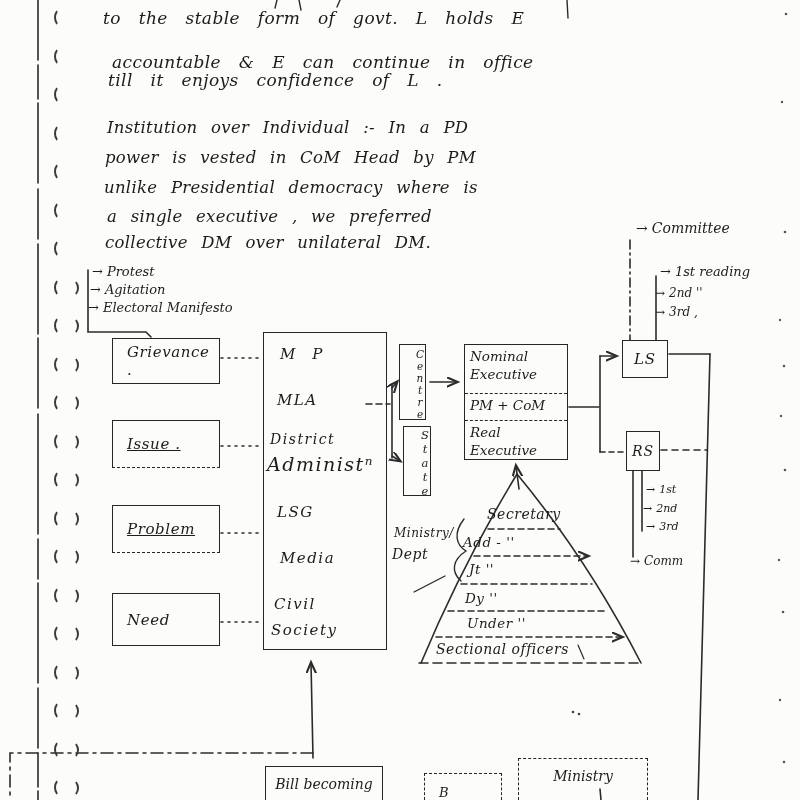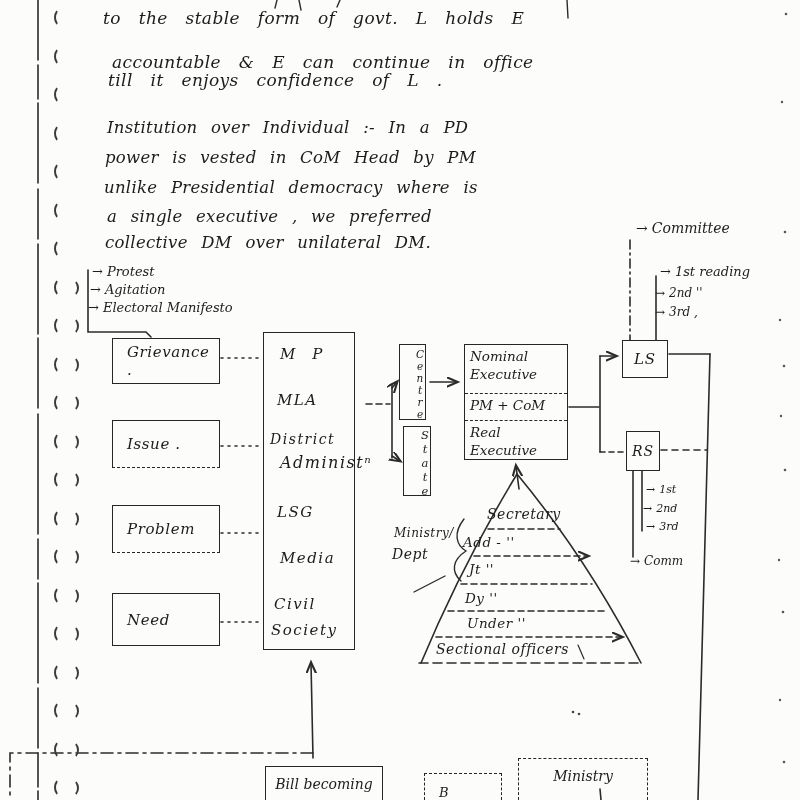--- a/index.html
+++ b/index.html
@@ -5,21 +5,21 @@
   html,body{margin:0;padding:0;background:#e8e8e8;}
   .page{position:relative;width:800px;height:800px;background:#fcfcfa;overflow:hidden;
         font-family:"DejaVu Serif",serif;font-style:italic;color:#1c1c1c;}
   .hl{position:absolute;white-space:nowrap;}
   .p1 .hl{font-size:17px;word-spacing:12px;letter-spacing:.4px;}
   .p2 .hl{font-size:16.5px;word-spacing:8px;letter-spacing:.3px;}
   .bx{position:absolute;border:1.6px solid #262626;background:transparent;box-sizing:border-box;}
   .bx.dash{border-style:dashed;}
   .bx.cut{border-bottom:none;}
   .stage{display:flex;align-items:center;padding-left:14px;font-size:15px;letter-spacing:.6px;}
-  .stage.db{border-bottom-style:dashed;}
+  .stage.db{border-bottom-style:dashed;text-decoration:underline;}
   .actor{position:absolute;font-size:15px;letter-spacing:1.5px;white-space:nowrap;}
   .vword{display:flex;justify-content:center;writing-mode:vertical-rl;text-orientation:upright;
          font-size:10.5px;letter-spacing:0;line-height:1;padding-top:3px;box-sizing:border-box;}
   .exsec{box-sizing:border-box;padding:2px 5px;font-size:13.5px;line-height:1.35;}
   .exsec.dv{border-top:1.5px dashed #262626;}
   .house{display:flex;align-items:center;justify-content:center;font-size:15px;letter-spacing:1px;}
   .ai{position:absolute;white-space:nowrap;}
   .ai .ar{margin-right:4px;}
   .pyl{position:absolute;white-space:nowrap;font-size:13.5px;letter-spacing:.5px;}
   .coil{position:absolute;left:54px;width:11px;height:15px;border:2px solid transparent;
@@ -206,25 +206,25 @@
   <div class="bx stage db" style="left:112px;top:420px;width:108px;height:48px">
       <span>Issue .</span>
     </div>
   <div class="bx stage db" style="left:112px;top:505px;width:108px;height:48px">
       <span>Problem</span>
     </div>
   <div class="bx stage" style="left:112px;top:593px;width:108px;height:53px">
       <span>Need</span>
     </div>
 
-  <div class="bx" style="left:263px;top:332px;width:92px;height:318px">
+  <div class="bx" style="left:263px;top:332px;width:124px;height:318px">
     <div class="actor" style="left:16px;top:12px;letter-spacing:6px">M P</div>
     <div class="actor" style="left:13px;top:58px">MLA</div>
     <div class="actor" style="left:6px;top:98px;font-size:14px">District</div>
-    <div class="actor" style="left:16px;top:120px;font-size:16px">Administⁿ</div>
+    <div class="actor" style="left:3px;top:120px;font-size:19px">Administⁿ</div>
     <div class="actor" style="left:13px;top:170px">LSG</div>
     <div class="actor" style="left:16px;top:216px">Media</div>
     <div class="actor" style="left:10px;top:262px">Civil</div>
     <div class="actor" style="left:7px;top:288px">Society</div>
   </div>
 
   <div class="bx vword" style="left:399px;top:344px;width:27px;height:76px">
       <span>Centre</span>
     </div>
   <div class="bx vword" style="left:403px;top:426px;width:28px;height:70px;font-size:11.5px">

